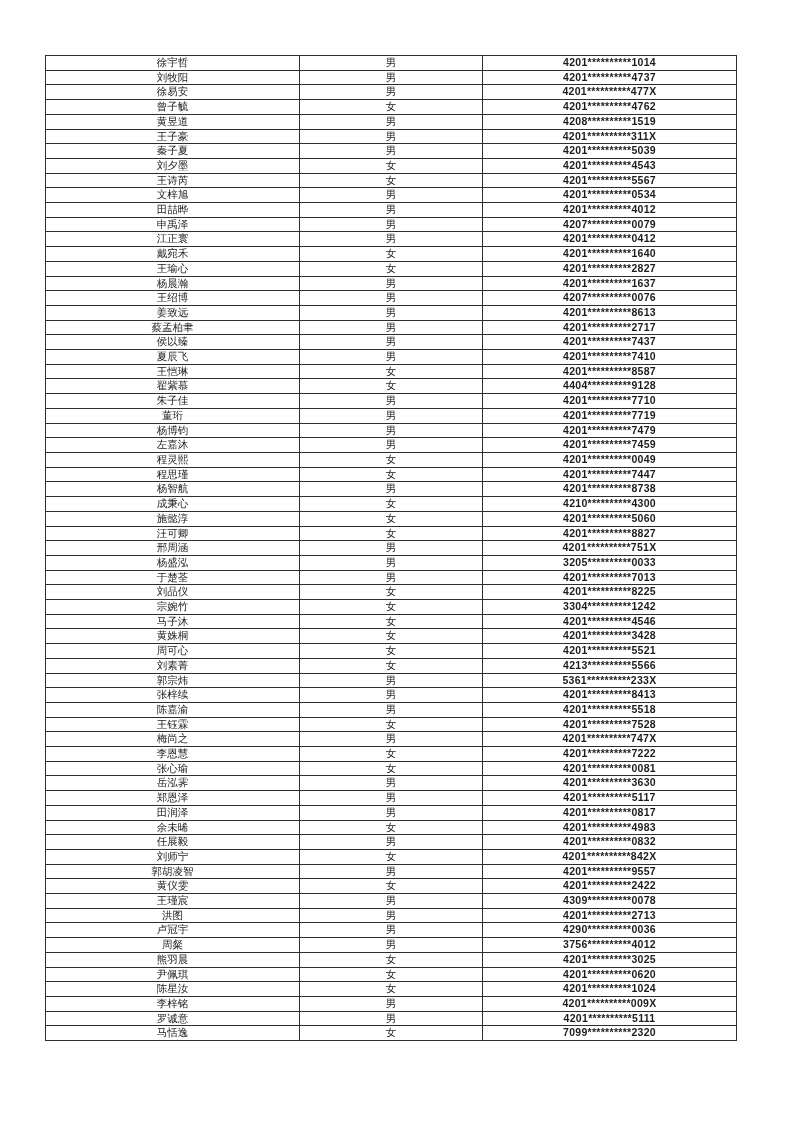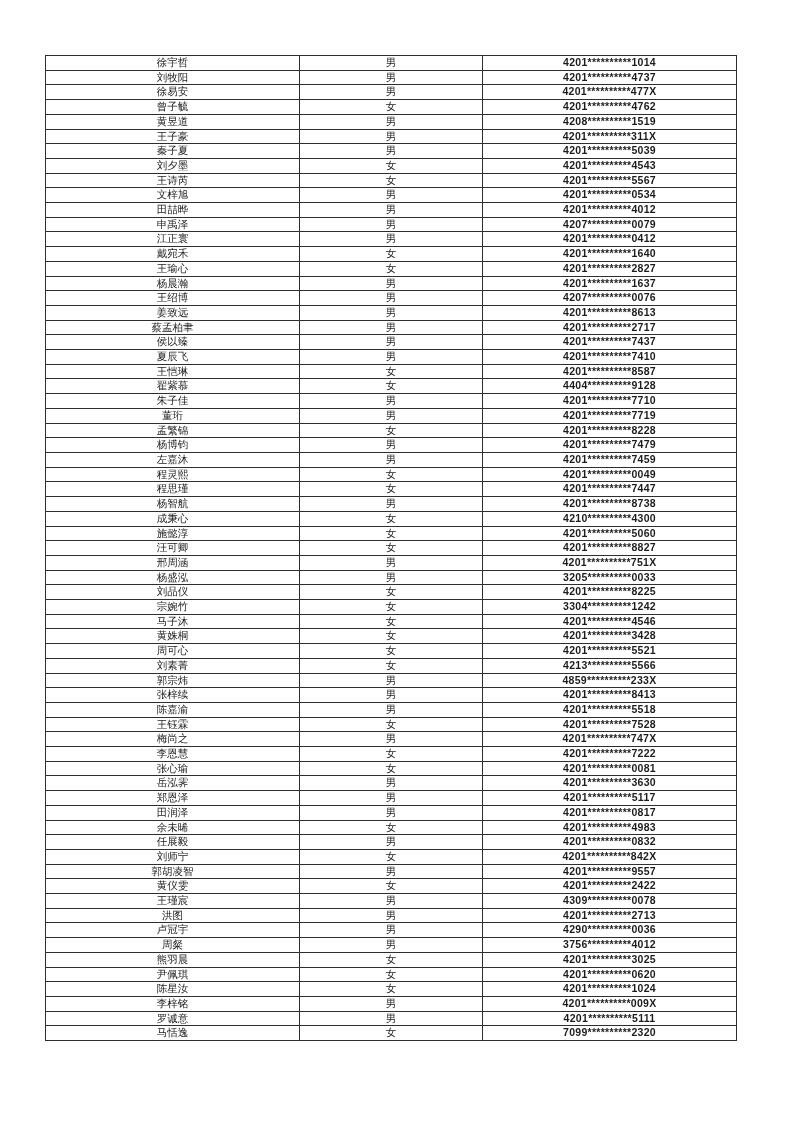--- a/index.html
+++ b/index.html
@@ -176,25 +176,20 @@
           <td class="col-name">朱子佳</td>
           <td class="col-gender">男</td>
           <td class="col-id">4201**********7710</td>
         </tr>
         <tr>
           <td class="col-name">董珩</td>
           <td class="col-gender">男</td>
           <td class="col-id">4201**********7719</td>
         </tr>
         <tr>
-          <td class="col-name">孟繁锦</td>
-          <td class="col-gender">女</td>
-          <td class="col-id">4201**********8228</td>
-        </tr>
-        <tr>
           <td class="col-name">杨博钧</td>
           <td class="col-gender">男</td>
           <td class="col-id">4201**********7479</td>
         </tr>
         <tr>
           <td class="col-name">左嘉沐</td>
           <td class="col-gender">男</td>
           <td class="col-id">4201**********7459</td>
         </tr>
         <tr>
@@ -231,20 +226,25 @@
           <td class="col-name">邢周涵</td>
           <td class="col-gender">男</td>
           <td class="col-id">4201**********751X</td>
         </tr>
         <tr>
           <td class="col-name">杨盛泓</td>
           <td class="col-gender">男</td>
           <td class="col-id">3205**********0033</td>
         </tr>
         <tr>
+          <td class="col-name">于楚荃</td>
+          <td class="col-gender">男</td>
+          <td class="col-id">4201**********7013</td>
+        </tr>
+        <tr>
           <td class="col-name">刘品仪</td>
           <td class="col-gender">女</td>
           <td class="col-id">4201**********8225</td>
         </tr>
         <tr>
           <td class="col-name">宗婉竹</td>
           <td class="col-gender">女</td>
           <td class="col-id">3304**********1242</td>
         </tr>
         <tr>
@@ -263,21 +263,21 @@
           <td class="col-id">4201**********5521</td>
         </tr>
         <tr>
           <td class="col-name">刘素菁</td>
           <td class="col-gender">女</td>
           <td class="col-id">4213**********5566</td>
         </tr>
         <tr>
           <td class="col-name">郭宗炜</td>
           <td class="col-gender">男</td>
-          <td class="col-id">4859**********233X</td>
+          <td class="col-id">5361**********233X</td>
         </tr>
         <tr>
           <td class="col-name">张梓续</td>
           <td class="col-gender">男</td>
           <td class="col-id">4201**********8413</td>
         </tr>
         <tr>
           <td class="col-name">陈嘉渝</td>
           <td class="col-gender">男</td>
           <td class="col-id">4201**********5518</td>

